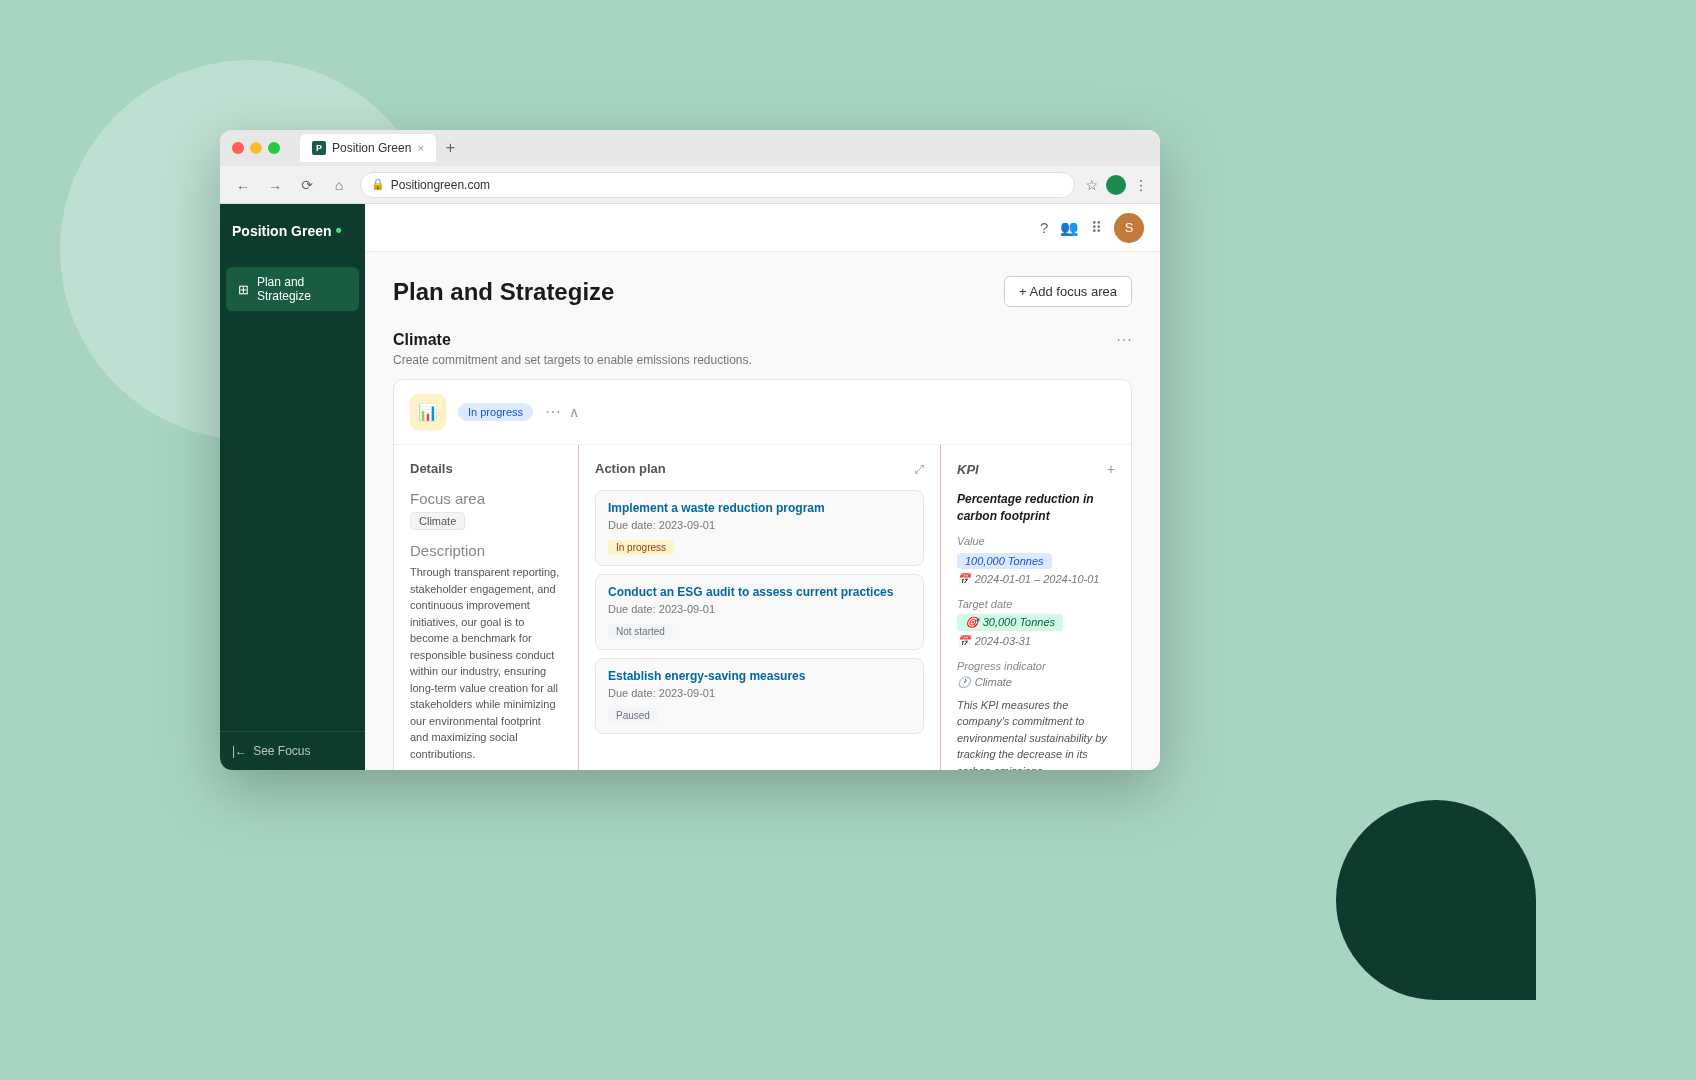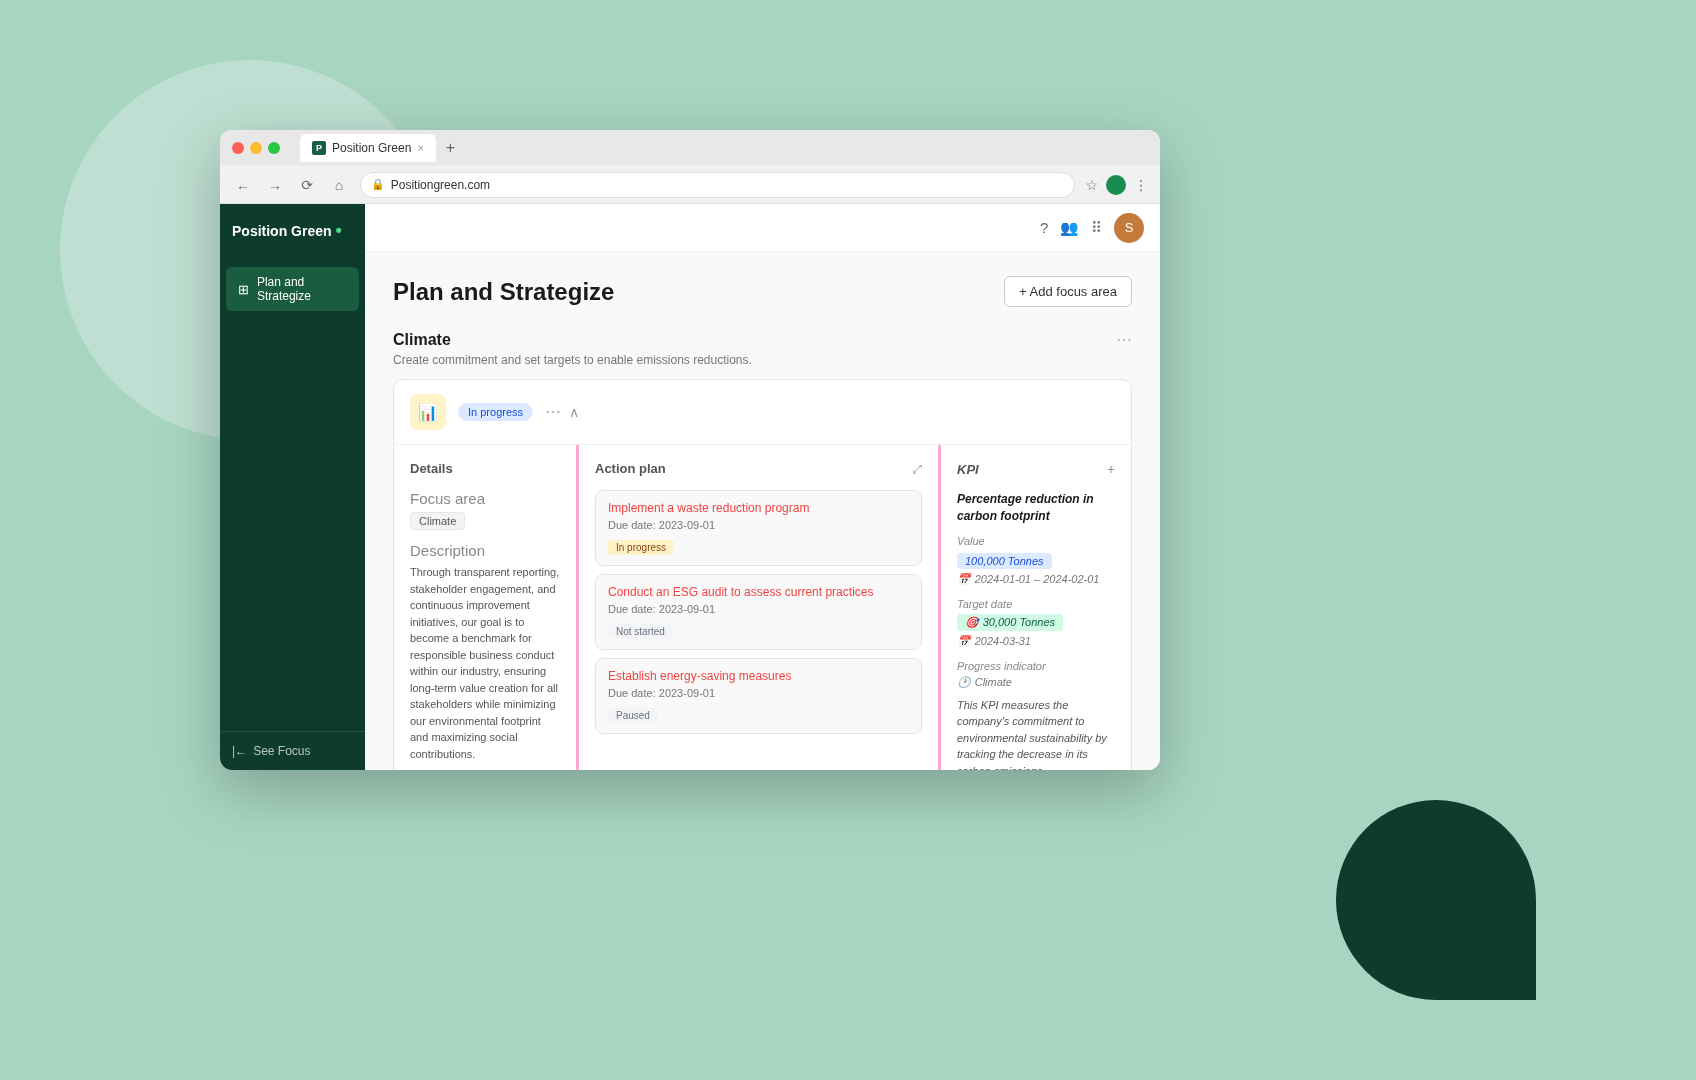--- a/index.html
+++ b/index.html
@@ -375,21 +375,21 @@
     }
 
     
     .card-body {
       display: grid;
       grid-template-columns: 185px 1fr 190px;
       gap: 0;
     }
     .card-col {
       padding: 16px;
-      border-right: 3px solid #f9a8d4;
+      border-right: 1px solid #f9a8d4;
     }
     .card-col:last-child {
       border-right: none;
       font-style: italic;
     }
     .col-header {
       display: flex;
       align-items: center;
       justify-content: space-between;
       margin-bottom: 14px;
@@ -435,22 +435,22 @@
     
     .action-item {
       background: #f9f9f9;
       border: 1px solid #e5e5e5;
       border-radius: 8px;
       padding: 10px 12px;
       margin-bottom: 8px;
     }
     .action-title {
       font-size: 12px;
-      font-weight: 400;
-      color: #ef4444;
+      font-weight: 700;
+      color: #0369a1;
       margin-bottom: 4px;
     }
     .action-due {
       font-size: 11px;
       color: #777;
       margin-bottom: 6px;
     }
     .action-status {
       display: inline-block;
       font-size: 10px;
@@ -682,21 +682,21 @@
                   <span class="col-title">KPI</span>
                   <span class="col-action-icon">+</span>
                 </div>
 
                 <div class="kpi-title">Percentage reduction in carbon footprint</div>
 
                 <div class="kpi-label">Value</div>
                 <div class="kpi-value-tag">100,000 Tonnes</div>
                 <div class="kpi-date">
                   <span>📅</span>
-                  <span>2024-01-01 – 2024-02-01</span>
+                  <span>2024-01-01 – 2024-10-01</span>
                 </div>
 
                 <div class="kpi-label">Target date</div>
                 <div style="display:flex;align-items:center;gap:4px;margin-bottom:4px;">
                   <span style="background:#d1fae5;color:#065f46;font-size:11px;padding:2px 8px;border-radius:4px;font-weight:500;display:inline-flex;align-items:center;gap:4px;">
                     <span>🎯</span>
                     <span>30,000 Tonnes</span>
                   </span>
                 </div>
                 <div class="kpi-date">

